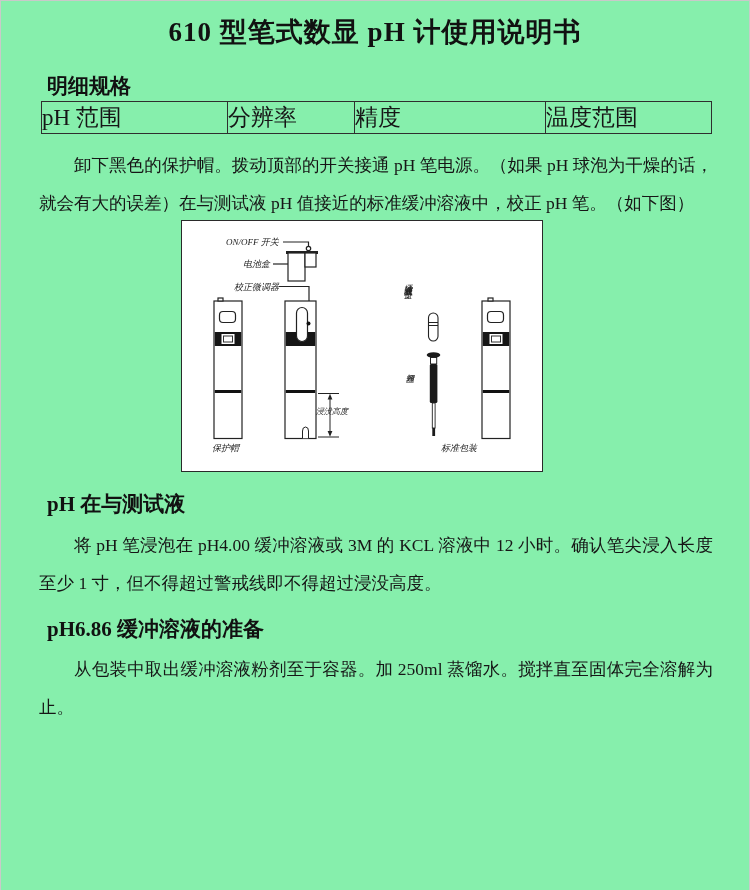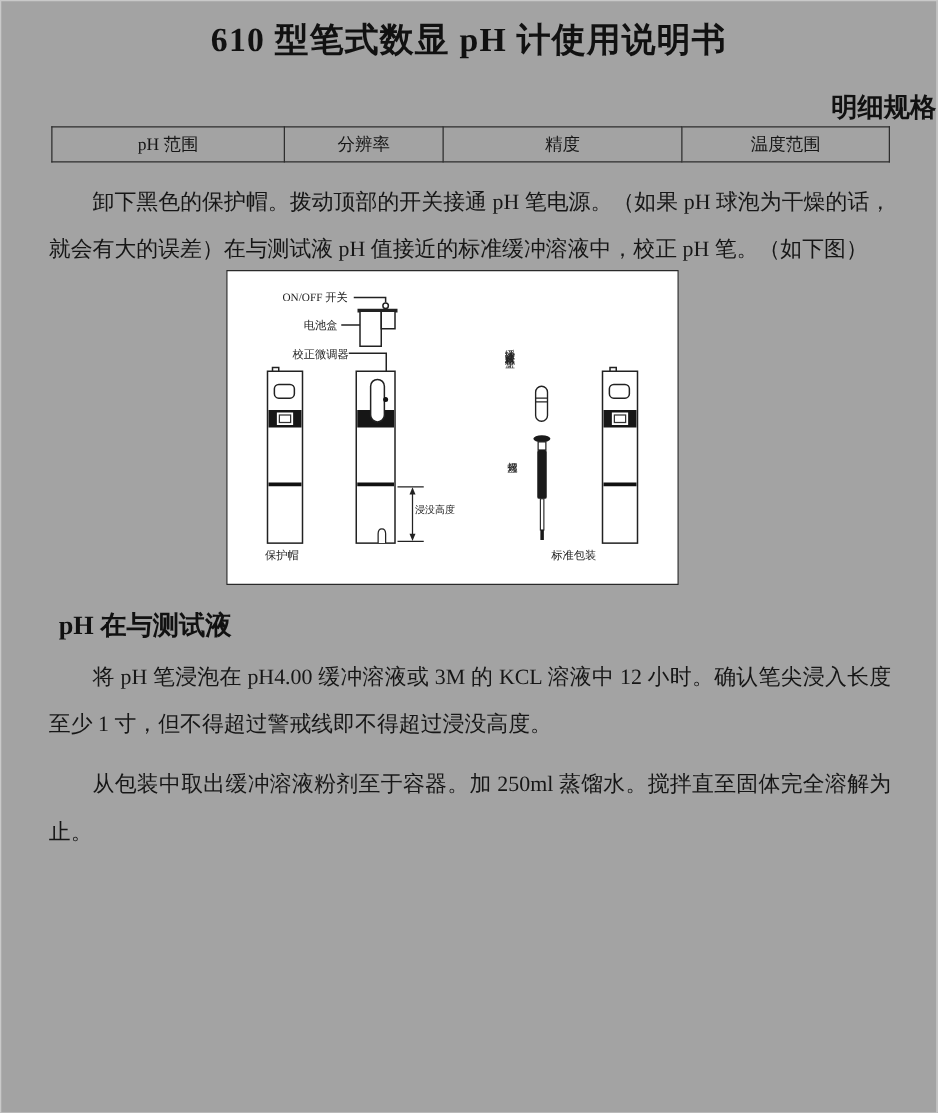--- a/index.html
+++ b/index.html
@@ -1,55 +1,55 @@
 <!DOCTYPE html>
 <html><head>
 <meta charset="utf-8">
 <style>
   html,body{margin:0;padding:0;}
   body{
     width:750px;height:890px;overflow:hidden;background:#fff;
     font-family:"Liberation Serif","DejaVu Serif",serif;color:#1c1c1c;
   }
   .page{
-    width:748px;height:889px;background:#a3a3a3;
+    width:748px;height:889px;background:#86efac;
     border-top:1px solid #c9c9c9;border-left:1px solid #c9c9c9;border-right:1px solid #c9c9c9;
     overflow:hidden;position:relative;
   }
   .doc-title{
     text-align:center;font-size:27px;font-weight:bold;letter-spacing:1px;
     padding-top:14px;line-height:34px;color:#111;
   }
   .spec-heading{
-    margin:26px 0 0 46px;font-size:21px;font-weight:bold;line-height:22px;color:#111;text-align:right;
+    margin:26px 0 0 46px;font-size:21px;font-weight:bold;line-height:22px;color:#111;
   }
   table.spec{
     margin:4px 0 0 40px;border-collapse:collapse;width:670px;table-layout:fixed;
   }
   table.spec td{
-    border:1.6px solid #2e2e2e;height:27px;text-align:center;vertical-align:middle;
-    font-size:14px;padding:0;color:#161616;
+    border:1.6px solid #2e2e2e;height:27px;text-align:left;vertical-align:middle;
+    font-size:23px;padding:0;color:#161616;
   }
   .sec-heading{
     margin-left:46px;font-size:21px;font-weight:bold;line-height:22px;color:#111;
   }
   .h-usage{margin-top:22px;}
   .h-activation{margin-top:21px;}
   .h-calibration{margin-top:26px;}
   .h-buffer{margin-top:16px;}
   p.body-par{
     margin:12px 36px 0 38px;font-size:17.5px;line-height:38px;
     text-indent:2em;text-align:justify;color:#161616;
   }
   p.p-activation{margin-top:11px;}
   p.p-calibration{margin-top:10px;}
   p.p-buffer{margin-top:10px;}
   .diagram{
     position:relative;width:360px;height:250px;margin:-2px 0 0 180px;
-    border:1.5px solid #2a2a2a;background:#fff;
+    border:1.5px solid #2a2a2a;background:#fff;font-style:italic;
   }
   .dlbl{
     position:absolute;font-size:9px;color:#222;white-space:nowrap;line-height:10px;
     font-family:"Liberation Serif","DejaVu Serif",serif;
   }
   .dlbl-small{font-size:8px;}
   .dlbl-vert{
     writing-mode:vertical-rl;text-orientation:upright;letter-spacing:1px;
     white-space:normal;line-height:9px;
   }
@@ -146,26 +146,27 @@
           <rect x="307.5" y="113" width="13" height="10" fill="#fff" stroke="none"></rect>
           <rect x="309.5" y="115" width="9" height="6" stroke="#333" stroke-width="1"></rect>
           <rect x="300.8" y="169" width="26.4" height="3" fill="#111" stroke="none"></rect>
         </g>
       </g>
     </svg>
 
     <div class="dlbl" style="left:44px;top:16px;">ON/OFF 开关</div>
     <div class="dlbl" style="left:61px;top:38px;">电池盒</div>
     <div class="dlbl" style="left:52px;top:60.5px;">校正微调器</div>
-    <div class="dlbl dlbl-small" style="left:134px;top:186px;padding-left:16px;">浸没高度</div>
+    <div class="dlbl dlbl-small" style="left:134px;top:186px;">浸没高度</div>
     <div class="dlbl" style="left:30px;top:222px;">保护帽</div>
     <div class="dlbl" style="left:259px;top:222px;">标准包装</div>
     <div class="dlbl dlbl-small dlbl-vert" style="left:221px;top:56px;height:66px;">缓冲溶液粉料小盒</div>
     <div class="dlbl dlbl-small dlbl-vert" style="left:223px;top:146px;height:30px;">螺丝刀</div>
   </div>
 
   <div class="sec-heading h-activation">pH 在与测试液</div>
   <p class="body-par p-activation">将 pH 笔浸泡在 pH4.00 缓冲溶液或 3M 的 KCL 溶液中 12 小时。确认笔尖浸入长度至少 1 寸，但不得超过警戒线即不得超过浸没高度。</p>
 
 
+  <div class="sec-heading h-buffer">pH6.86 缓冲溶液的准备</div>
   <p class="body-par p-buffer">从包装中取出缓冲溶液粉剂至于容器。加 250ml 蒸馏水。搅拌直至固体完全溶解为止。</p>
 
 </div>
 
 </body></html>

